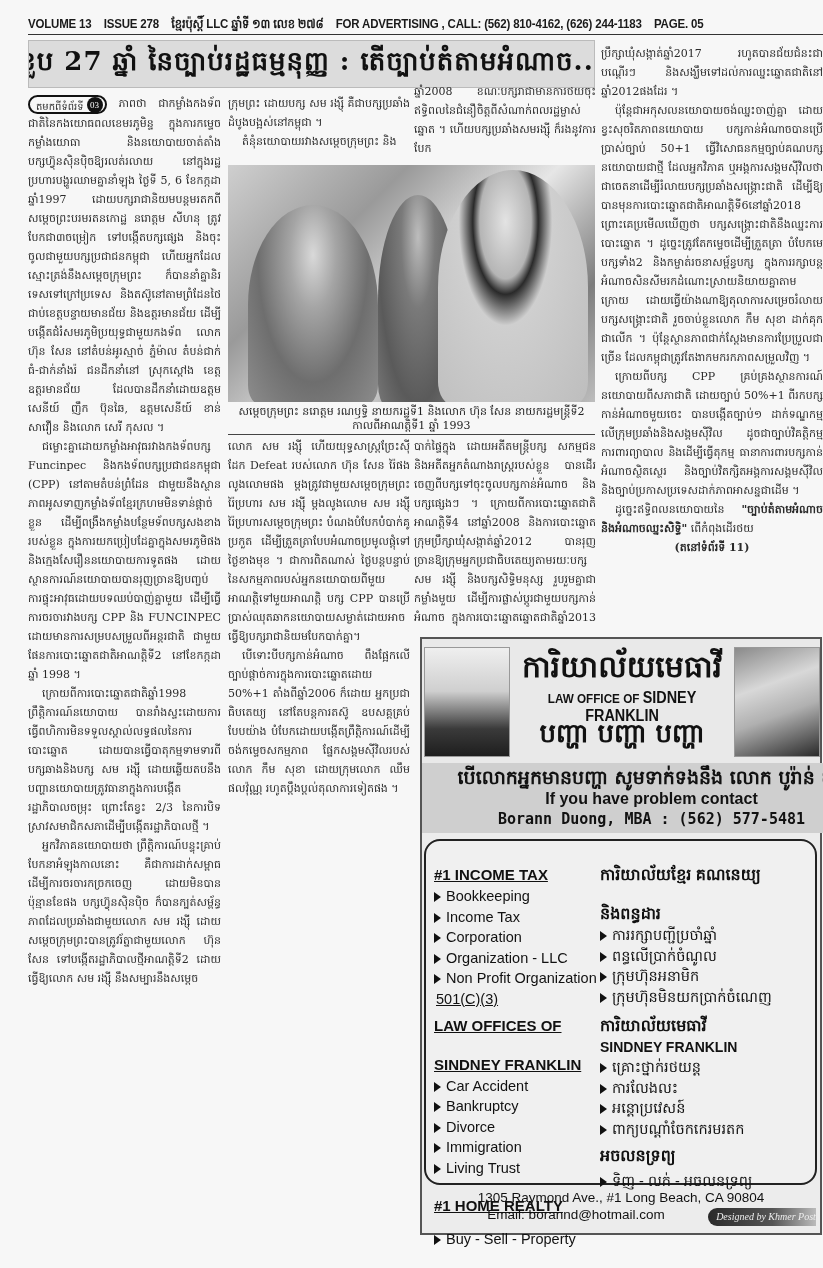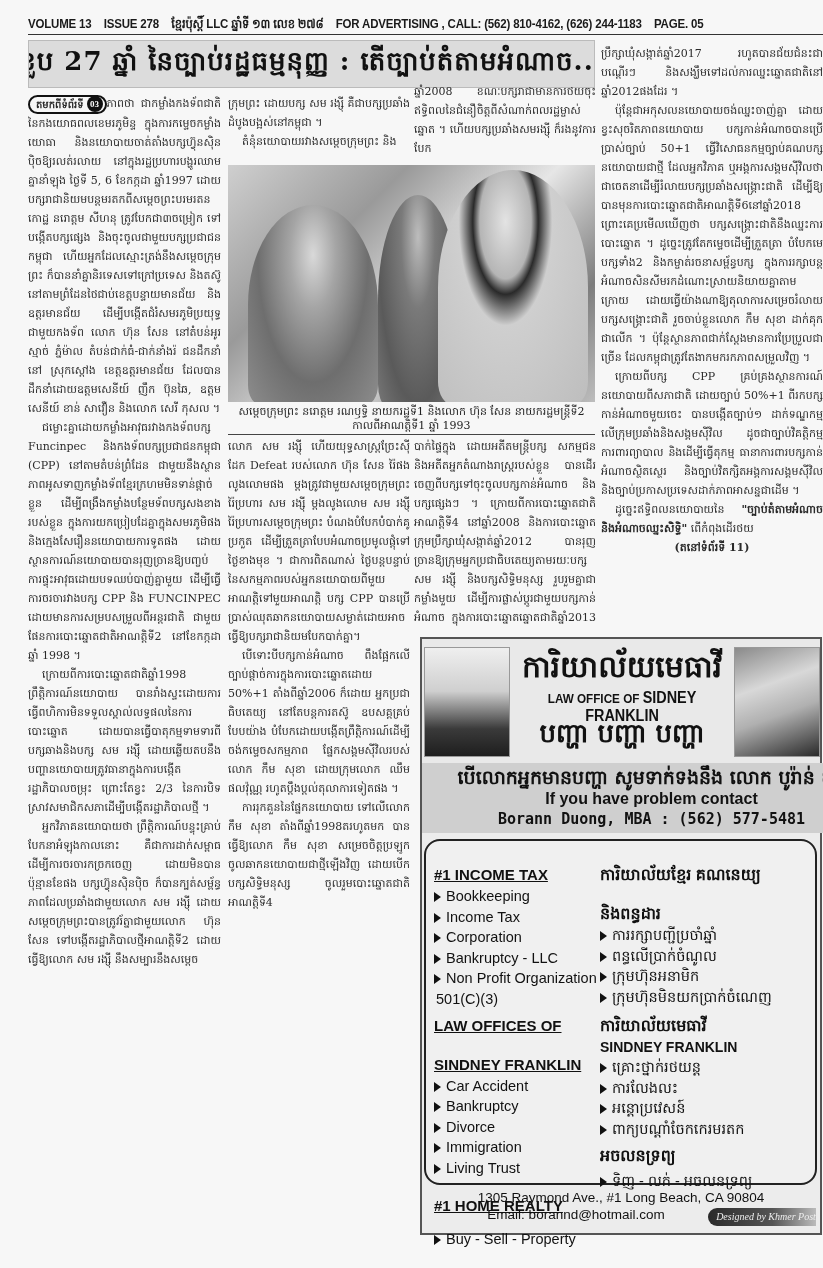--- a/index.html
+++ b/index.html
@@ -12,21 +12,21 @@
   #headline-box{left:28px;top:40px;width:567px;height:48px;background:#dcdcdc;border:1px solid #bbb;box-sizing:border-box;display:flex;align-items:center;justify-content:center;font-size:26px;font-weight:bold;color:#111;letter-spacing:1px;white-space:nowrap;overflow:hidden;}
   .col{position:absolute;font-size:11px;line-height:19px;text-align:justify;color:#2a2a2a;overflow:hidden;}
   .col p{margin:0;text-indent:14px;}
   .col p.noindent{text-indent:0;}
   #col1{left:28px;top:94px;width:193px;height:1150px;}
   #col2{left:228px;top:94px;width:182px;height:72px;}
   #col3{left:414px;top:82px;width:182px;height:72px;}
   #col2b{left:228px;top:437px;width:182px;height:805px;}
   #col3b{left:414px;top:437px;width:182px;height:190px;}
   #col4{left:601px;top:44px;width:222px;height:580px;}
-  .tag{display:inline-flex;align-items:center;border:2px solid #111;border-radius:10px;padding:0 2px 0 6px;font-weight:bold;font-size:10px;height:15px;margin-right:0;vertical-align:middle;}
+  .tag{display:inline-flex;border:2px solid #111;border-radius:10px;padding:0 2px 0 6px;font-weight:normal;font-size:10px;height:15px;margin-right:12px;vertical-align:middle;}
   .tag .num{display:inline-block;background:#111;color:#fff;border-radius:50%;width:16px;height:16px;line-height:16px;text-align:center;font-size:9px;margin-left:3px;font-family:"Liberation Serif",serif;}
   #photo{left:228px;top:165px;width:367px;height:237px;background:linear-gradient(135deg,#cfcfcf 0%,#9a9a9a 30%,#e6e6e6 55%,#7d7d7d 80%,#bdbdbd 100%);overflow:hidden;}
   #photo .figure{position:absolute;border-radius:50% 50% 10% 10%;}
   #caption{left:228px;top:405px;width:367px;height:30px;font-size:11px;text-align:center;line-height:14px;color:#222;}
   #caption-rule{left:228px;top:434px;width:367px;height:1px;background:#444;}
   .bold-inline{font-weight:bold;}
   .cont{text-align:center;font-weight:bold;display:block;}
   
   #ad{left:420px;top:637px;width:402px;height:598px;border:2px solid #555;box-sizing:border-box;background:#ececec;}
   #ad-top{position:absolute;left:0;top:0;width:398px;height:124px;background:#e9e9e9;}
@@ -97,21 +97,20 @@
 </div>
 <div id="caption" class="abs">
   <div>សម្ដេចក្រុមព្រះ នរោត្តម រណឫទ្ធិ នាយករដ្ឋទី1 និងលោក ហ៊ុន សែន នាយករដ្ឋមន្ត្រីទី2</div>
   <div>កាលពីអាណត្តិទី1 ឆ្នាំ 1993</div>
 </div>
 <div id="caption-rule" class="abs"></div>
 
 <div id="col2b" class="col">
   <p class="noindent">លោក សម រង្ស៊ី ហើយយុទ្ធសាស្ត្រច្រែះស៊ីដែក Defeat របស់លោក ហ៊ុន សែន រ៉ៃផង លូងលោមផង ម្ដងត្រូវជាមួយសម្ដេចក្រុមព្រះ រ៉ៃប្រហារ សម រង្ស៊ី ម្ដងលូងលោម សម រង្ស៊ី រ៉ៃប្រហារសម្ដេចក្រុមព្រះ បំណងបំបែកបំបាក់គូប្រកួត ដើម្បីត្រួតត្រាបែបអំណាចប្រមូលផ្ដុំទៅថ្ងៃខាងមុខ ។ ជាការពិតណាស់ ថ្ងៃបន្តបន្ទាប់នៃសកម្មភាពរបស់អ្នកនយោបាយពីមួយអាណត្តិទៅមួយអាណត្តិ បក្ស CPP បានប្រើប្រាស់ឈុតឆាកនយោបាយសម្ងាត់ដោយអាចធ្វើឱ្យបក្សរាជានិយមបែកបាក់គ្នា។</p>
   <p>បើទោះបីបក្សកាន់អំណាច ពឹងផ្អែកលើច្បាប់ផ្តាច់ការក្នុងការបោះឆ្នោតដោយ 50%+1 តាំងពីឆ្នាំ2006 ក៏ដោយ អ្នកប្រជាធិបតេយ្យ នៅតែបន្តការតស៊ូ ឧបសគ្គគ្រប់បែបយ៉ាង បំបែកដោយបង្កើតព្រឹត្តិការណ៍ដើម្បីចង់កម្ទេចសកម្មភាព ផ្នែកសង្គមស៊ីវិលរបស់លោក កឹម សុខា ដោយក្រុមលោក ឈឹម ផលវ៉ុណ្ណ រហូតប្ដឹងប្ដល់តុលាការទៀតផង ។</p>
-  <p>ការរុកគួននៃផ្នែកនយោបាយ ទៅលើលោក កឹម សុខា តាំងពីឆ្នាំ1998តរហូតមក បានធ្វើឱ្យលោក កឹម សុខា សម្រេចចិត្តប្រឡូកចូលឆាកនយោបាយជាថ្មីឡើងវិញ ដោយបើកបក្សសិទ្ធិមនុស្ស ចូលរួមបោះឆ្នោតជាតិអាណត្តិទី4</p>
 </div>
 
 <div id="col3b" class="col">
   <p class="noindent">បាក់ផ្ទៃក្នុង ដោយអតីតមន្ត្រីបក្ស សកម្មជន និងអតីតអ្នកតំណាងរាស្ត្ររបស់ខ្លួន បានដើរចេញពីបក្សទៅចុះចូលបក្សកាន់អំណាច និងបក្សផ្សេងៗ ។ ក្រោយពីការបោះឆ្នោតជាតិអាណត្តិទី4 នៅឆ្នាំ2008 និងការបោះឆ្នោតក្រុមប្រឹក្សាឃុំសង្កាត់ឆ្នាំ2012 បានរុញច្រានឱ្យក្រុមអ្នកប្រជាធិបតេយ្យតាមរយៈបក្ស សម រង្ស៊ី និងបក្សសិទ្ធិមនុស្ស រួបរួមគ្នាជាកម្លាំងមួយ ដើម្បីការផ្លាស់ប្ដូរជាមួយបក្សកាន់អំណាច ក្នុងការបោះឆ្នោតឆ្នោតជាតិឆ្នាំ2013 និងក្រុម</p>
 </div>
 
 <div id="col4" class="col">
   <p class="noindent">ប្រឹក្សាឃុំសង្កាត់ឆ្នាំ2017 រហូតបានជ័យជំនះជាបណ្ដើរៗ និងសង្ឃឹមទៅដល់ការឈ្នះឆ្នោតជាតិនៅឆ្នាំ2012ផងដែរ ។</p>
   <p>ប៉ុន្តែជាអកុសលនយោបាយចង់ឈ្នះចាញ់គ្នា ដោយខ្វះសុចរិតភាពនយោបាយ បក្សកាន់អំណាចបានប្រើប្រាស់ច្បាប់ 50+1 ធ្វើវិសោធនកម្មច្បាប់គណបក្សនយោបាយជាថ្មី ដែលអ្នកវិភាគ ឬអង្គការសង្គមស៊ីវិលថា ជាចេតនាដើម្បីរំលាយបក្សប្រឆាំងសង្គ្រោះជាតិ ដើម្បីឱ្យបានមុនការបោះឆ្នោតជាតិអាណត្តិទី6នៅឆ្នាំ2018 ព្រោះគេប្រមើលឃើញថា បក្សសង្គ្រោះជាតិនឹងឈ្នះការបោះឆ្នោត ។ ដូច្នេះត្រូវតែកម្ទេចដើម្បីត្រួតត្រា បំបែកមេបក្សទាំង2 និងកម្ចាត់រចនាសម្ព័ន្ធបក្ស ក្នុងការរក្សាបន្តអំណាចសិនសីមរកដំណោះស្រាយនិយាយគ្នាតាមក្រោយ ដោយធ្វើយ៉ាងណាឱ្យតុលាការសម្រេចរំលាយបក្សសង្គ្រោះជាតិ រួចចាប់ខ្លួនលោក កឹម សុខា ដាក់គុក ជាលើក ។ ប៉ុន្តែស្ថានភាពជាក់ស្ដែងមានការប្រែប្រួលជាច្រើន ដែលកម្ពុជាត្រូវតែងាកមករកភាពសម្រួលវិញ ។</p>
   <p>ក្រោយពីបក្ស CPP គ្រប់គ្រងស្ថានការណ៍នយោបាយពីសភាជាតិ ដោយច្បាប់ 50%+1 ពីរកបក្សកាន់អំណាចមួយចេះ បានបង្កើតច្បាប់១ ដាក់ទណ្ឌកម្មលើក្រុមប្រឆាំងនិងសង្គមស៊ីវិល ដូចជាច្បាប់វិគត្តិកម្មការពារព្យាបាល និងដើម្បីធ្វើតុកម្ម ធានាការពារបក្សកាន់អំណាចស្ថិតស្ថេរ និងច្បាប់វិតក្សិតអង្គការសង្គមស៊ីវិល និងច្បាប់ប្រកាសប្រទេសដាក់ភាពអាសន្នជាដើម ។</p>
@@ -139,23 +138,23 @@
     <div id="ad-contact-en">If you have problem contact</div>
     <div id="ad-contact-name">Borann Duong, MBA : (562) 577-5481</div>
   </div>
 
   <div id="ad-services">
     <div id="svc-left" class="svc-col">
       <div class="svc-head">#1 INCOME TAX</div>
       <div class="svc-item"><span class="tri"></span><span>Bookkeeping</span></div>
       <div class="svc-item"><span class="tri"></span><span>Income Tax</span></div>
       <div class="svc-item"><span class="tri"></span><span>Corporation</span></div>
-      <div class="svc-item"><span class="tri"></span><span>Bankruptcy - LLC</span></div>
+      <div class="svc-item"><span class="tri"></span><span>Organization - LLC</span></div>
       <div class="svc-item"><span class="tri"></span><span>Non Profit Organization</span></div>
-      <div class="svc-sub" style="padding-left:2px;">501(C)(3)</div>
+      <div class="svc-sub" style="padding-left:2px;text-decoration:underline;">501(C)(3)</div>
       <div class="svc-head" style="margin-top:6px;">LAW OFFICES OF</div>
       <div class="svc-head">SINDNEY FRANKLIN</div>
       <div class="svc-item"><span class="tri"></span><span>Car Accident</span></div>
       <div class="svc-item"><span class="tri"></span><span>Bankruptcy</span></div>
       <div class="svc-item"><span class="tri"></span><span>Divorce</span></div>
       <div class="svc-item"><span class="tri"></span><span>Immigration</span></div>
       <div class="svc-item"><span class="tri"></span><span>Living Trust</span></div>
       <div class="svc-head" style="">#1 HOME REALTY</div>
       <div class="svc-item" style="margin-top:12px;"><span class="tri"></span><span>Buy - Sell - Property</span></div>
     </div>

